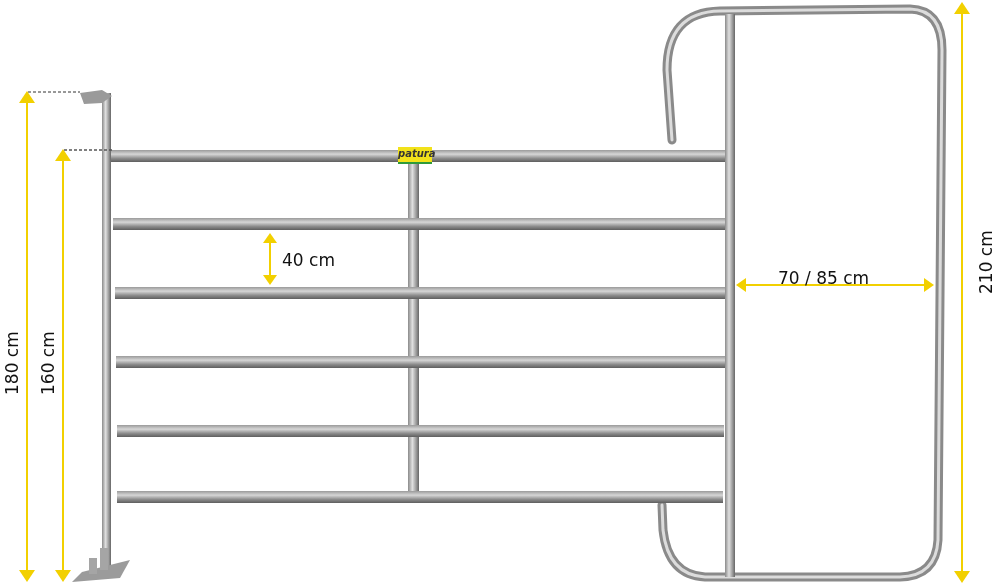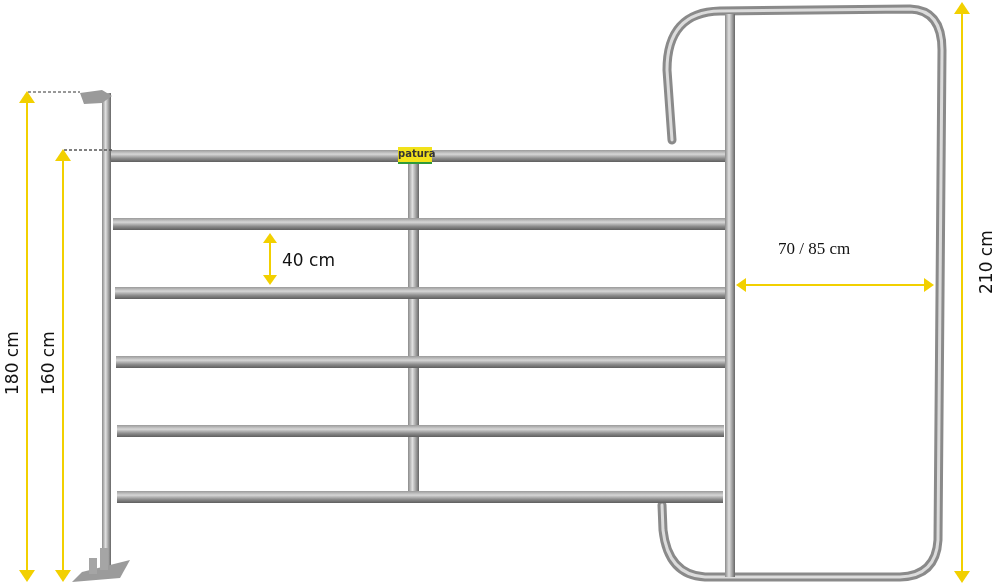--- a/index.html
+++ b/index.html
@@ -1,20 +1,20 @@
 <!DOCTYPE html>
 <html><head>
   <meta charset="utf-8">
   <style>
     html, body { margin: 0; padding: 0; background: #ffffff; }
     body { width: 994px; height: 585px; position: relative; overflow: hidden; font-family: "DejaVu Sans", sans-serif; }
     svg.art { position: absolute; left: 0; top: 0; }
     .lbl { position: absolute; color: #111; font-size: 17px; white-space: nowrap; font-family: "DejaVu Sans", sans-serif; }
     .vlbl { transform-origin: left top; transform: rotate(-90deg); }
-    .logo { position: absolute; left: 398px; top: 147px; width: 34px; height: 15px; background: #f2e21a; border-bottom: 2px solid #2e9a3a; font-size: 10px; font-weight: bold; color: #333; text-align: center; line-height: 13px; font-family: "DejaVu Sans", sans-serif; }
+    .logo { position: absolute; left: 398px; top: 147px; width: 34px; height: 15px; background: #f2e21a; border-bottom: 2px solid #2e9a3a; font-size: 10px; font-weight: bold; color: #333; text-align: center; line-height: 13px; font-family: "DejaVu Sans", sans-serif; font-style: italic; }
   </style>
 </head>
 <body>
 
 <svg class="art" width="994" height="585" viewBox="0 0 994 585">
   <defs>
     <linearGradient id="hpipe" x1="0" y1="0" x2="0" y2="1">
       <stop offset="0" stop-color="#9a9a9a"></stop>
       <stop offset="0.35" stop-color="#d6d6d6"></stop>
       <stop offset="0.7" stop-color="#8c8c8c"></stop>
@@ -86,14 +86,14 @@
     <polygon points="954,14 962,2 970,14" fill="#f2d000"></polygon>
     <polygon points="954,571 962,583 970,571" fill="#f2d000"></polygon>
   </g>
 </svg>
 
 <div class="logo">patura</div>
 
 <div class="lbl vlbl" style="left:2px; top:395px;">180 cm</div>
 <div class="lbl vlbl" style="left:38px; top:395px;">160 cm</div>
 <div class="lbl" style="left:282px; top:250px;">40 cm</div>
-<div class="lbl" style="left:778px; top:239px;font-family:Liberation Serif, serif;">70 / 85 cm</div>
+<div class="lbl" style="left:778px; top:268px;">70 / 85 cm</div>
 <div class="lbl vlbl" style="left:976px; top:294px;">210 cm</div>
 
 </body></html>

